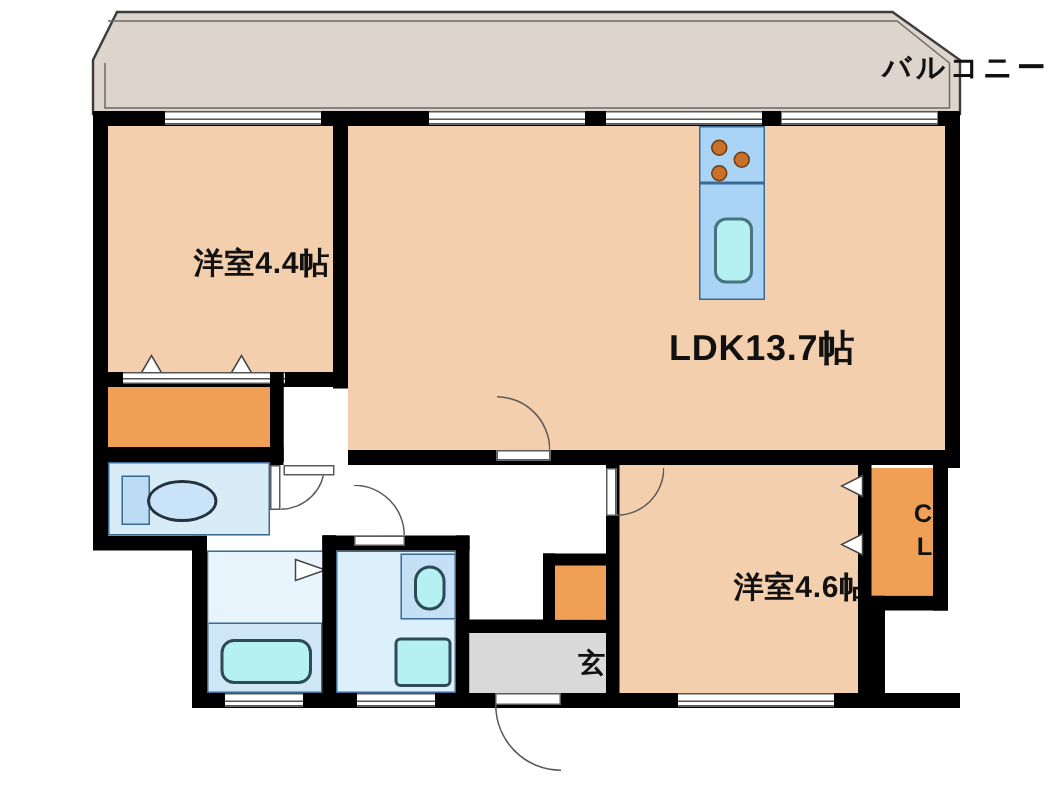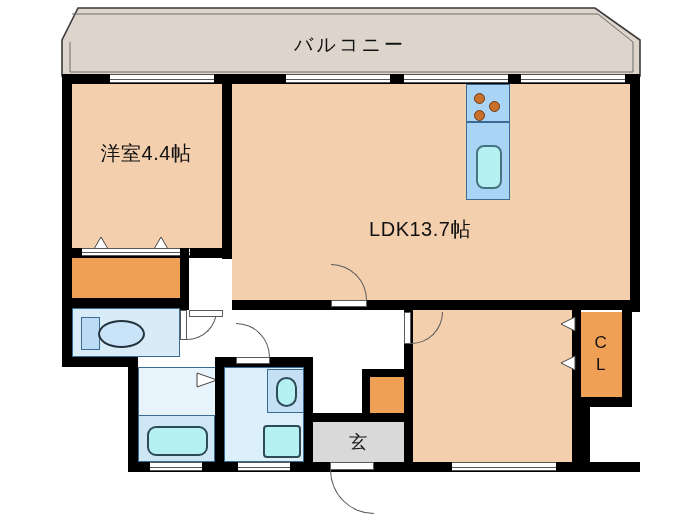--- a/index.html
+++ b/index.html
@@ -12,24 +12,24 @@
 
   
   .wall{background:#000000;}
 
   
   .room{background:#f4cfae;}
   .closet{background:#f0a055;}
   .genkan{background:#d9d9d9;}
 
   
-  .lbl{position:absolute;color:#111;font-weight:normal;letter-spacing:.5px;
-       white-space:nowrap;text-align:center;}
+  .lbl{position:absolute;color:#111;font-weight:bold;letter-spacing:.5px;
+       white-space:nowrap;text-align:right;}
   .lbl-room{font-size:20px;}
-  .lbl-ldk{font-size:20px;}
+  .lbl-ldk{font-size:24px;}
   .lbl-cl{font-size:17px;}
   .lbl-cl-v{font-size:17px;line-height:22px;}
   .lbl-gen{font-size:18px;}
   .lbl-bal{font-size:19px;letter-spacing:3px;}
 
   
   .win{background:#ffffff;border-top:1px solid #555;border-bottom:1px solid #555;}
   .win::after{content:"";position:absolute;left:0;right:0;top:50%;height:1px;background:#555;}
 
   
@@ -81,21 +81,21 @@
   <div class="ab wall" style="left:128px;top:462px;width:512px;height:10px;"></div>
 
   <div class="ab wall" style="left:630px;top:74px;width:10px;height:236px;"></div>
 
   <div class="ab wall" style="left:622px;top:302px;width:18px;height:10px;"></div>
   <div class="ab wall" style="left:622px;top:302px;width:10px;height:105px;"></div>
   <div class="ab wall" style="left:580px;top:397px;width:52px;height:10px;"></div>
   <div class="ab wall" style="left:580px;top:397px;width:10px;height:75px;"></div>
 
   <div class="ab room" style="left:72px;top:84px;width:150px;height:164px;"></div>
-  <div class="lbl lbl-room" style="left:72px;top:140px;width:148px;">洋室4.4帖</div>
+  <div class="lbl lbl-room" style="left:72px;top:162px;width:148px;">洋室4.4帖</div>
 
   <div class="ab wall" style="left:222px;top:74px;width:10px;height:185px;"></div>
 
   <div class="ab wall" style="left:62px;top:248px;width:170px;height:10px;"></div>
 
   <svg class="ab" style="left:72px;top:236px;width:150px;height:14px;">
     <polygon points="22,13 29,1 36,13" fill="#ffffff" stroke="#444" stroke-width="1"></polygon>
     <polygon points="82,13 89,1 96,13" fill="#ffffff" stroke="#444" stroke-width="1"></polygon>
   </svg>
   <div class="ab win" style="left:82px;top:248px;width:108px;height:8px;"></div>
@@ -121,20 +121,21 @@
     <span class="burner" style="left:7px;top:25px;"></span>
   </div>
   <div class="fx kitchen-body" style="left:466px;top:122px;width:44px;height:78px;">
     <div class="fx sink" style="left:9px;top:22px;width:26px;height:44px;"></div>
   </div>
 
   <div class="ab leaf" style="left:331px;top:300px;width:36px;height:7px;"></div>
   <div class="ab arc arc-tr" style="left:331px;top:264px;width:36px;height:36px;"></div>
 
   <div class="ab room" style="left:412px;top:310px;width:168px;height:152px;"></div>
+  <div class="lbl lbl-room" style="left:412px;top:378px;width:168px;">洋室4.6帖</div>
 
   <div class="ab wall" style="left:404px;top:310px;width:9px;height:152px;"></div>
 
   <div class="ab leaf" style="left:404px;top:312px;width:7px;height:32px;"></div>
   <div class="ab arc arc-br" style="left:411px;top:312px;width:32px;height:32px;"></div>
 
   <div class="ab win" style="left:452px;top:462px;width:104px;height:9px;"></div>
 
   <div class="ab closet" style="left:580px;top:312px;width:42px;height:85px;"></div>
   <div class="ab closet" style="left:580px;top:312px;width:42px;height:46px;"></div>

